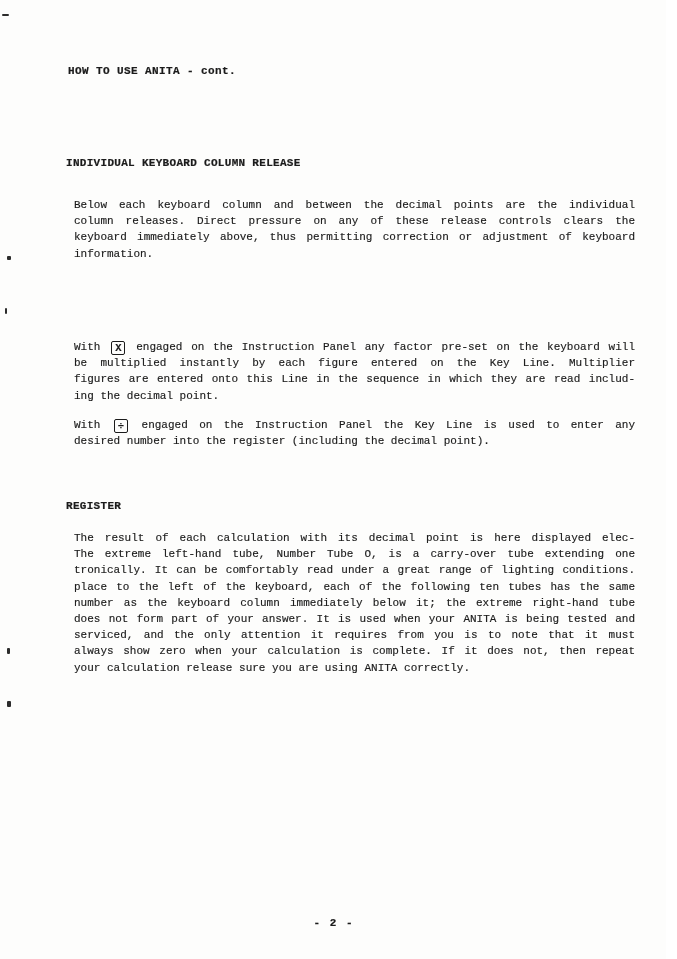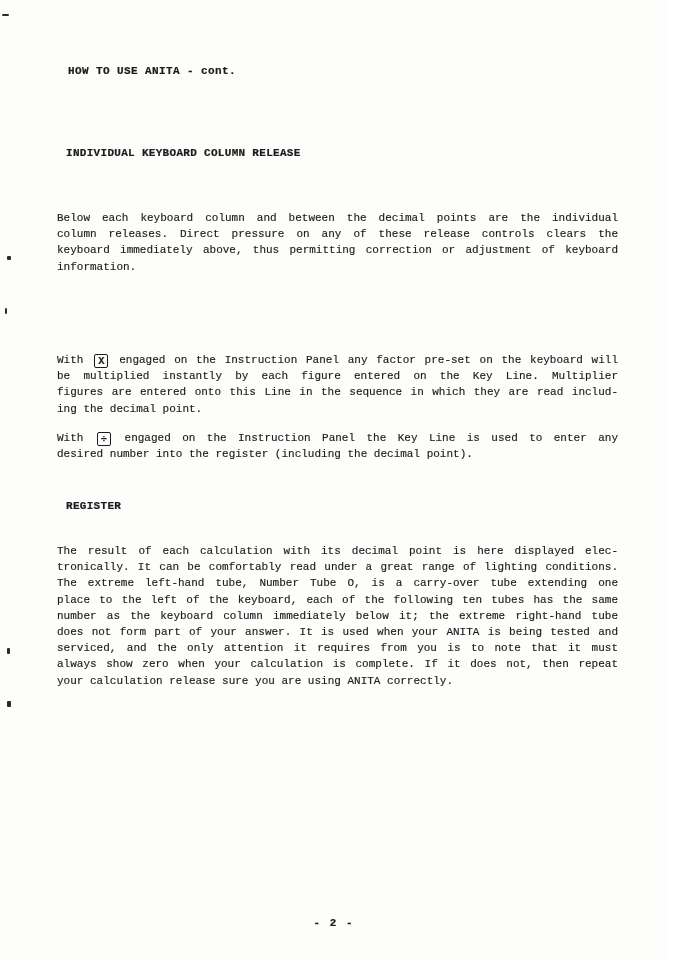--- a/index.html
+++ b/index.html
@@ -29,25 +29,24 @@
     position: absolute;
     left: 66px;
     font-size: 11px;
     font-weight: bold;
     letter-spacing: 0.3px;
     white-space: nowrap;
     -webkit-text-stroke: 0.2px #1b1b1b;
   }
   .para {
     position: absolute;
-    left: 57px;
+    left: 74px;
     width: 561px;
     font-size: 11px;
     line-height: 16.2px;
-    margin-top: 13px;
     -webkit-text-stroke: 0.15px #1b1b1b;
   }
   .tline {
     text-align: justify;
     text-align-last: justify;
   }
   .tline.last {
     text-align-last: left;
   }
   .key-box {
@@ -75,21 +74,21 @@
   .scan-mark {
     position: absolute;
     background: #2c2c2c;
     border-radius: 1px;
   }
   .scan-mark.m1 { left: 2px;  top: 14px;  width: 7px; height: 2px; }
   .scan-mark.m2 { left: 7px;  top: 256px; width: 4px; height: 4px; }
   .scan-mark.m3 { left: 5px;  top: 308px; width: 2px; height: 6px; }
   .scan-mark.m4 { left: 7px;  top: 648px; width: 3px; height: 6px; }
   .scan-mark.m5 { left: 7px;  top: 701px; width: 4px; height: 6px; }
-  .pos-sec1-heading { top: 147px; }
+  .pos-sec1-heading { top: 157px; }
   .pos-para1       { top: 197px; }
   .pos-sec2-heading { top: 305px; }
   .pos-para2       { top: 339px; }
   .pos-para3       { top: 417px; }
   .pos-sec3-heading { top: 500px; }
   .pos-para4       { top: 530px; }
 </style>
 </head>
 <body>
 
@@ -122,22 +121,22 @@
 
   <div class="para pos-para3">
       <div class="tline">With <span class="key-box">÷</span> engaged on the Instruction Panel the Key Line is used to enter any</div>
       <div class="tline last">desired number into the register (including the decimal point).</div>
     </div>
 
   <div class="section-heading pos-sec3-heading">REGISTER</div>
 
   <div class="para pos-para4">
       <div class="tline">The result of each calculation with its decimal point is here displayed elec-</div>
+      <div class="tline">The extreme left-hand tube, Number Tube O, is a carry-over tube extending one</div>
       <div class="tline">tronically. It can be comfortably read under a great range of lighting conditions.</div>
-      <div class="tline">The extreme left-hand tube, Number Tube O, is a carry-over tube extending one</div>
       <div class="tline">place to the left of the keyboard, each of the following ten tubes has the same</div>
       <div class="tline">number as the keyboard column immediately below it; the extreme right-hand tube</div>
       <div class="tline">does not form part of your answer.  It is used when your ANITA is being tested and</div>
       <div class="tline">serviced, and the only attention it requires from you is to note that it must</div>
       <div class="tline">always show zero when your calculation is complete.  If it does not, then repeat</div>
       <div class="tline last">your calculation release sure you are using ANITA correctly.</div>
     </div>
 
   <div class="page-number">- 2 -</div>
 

